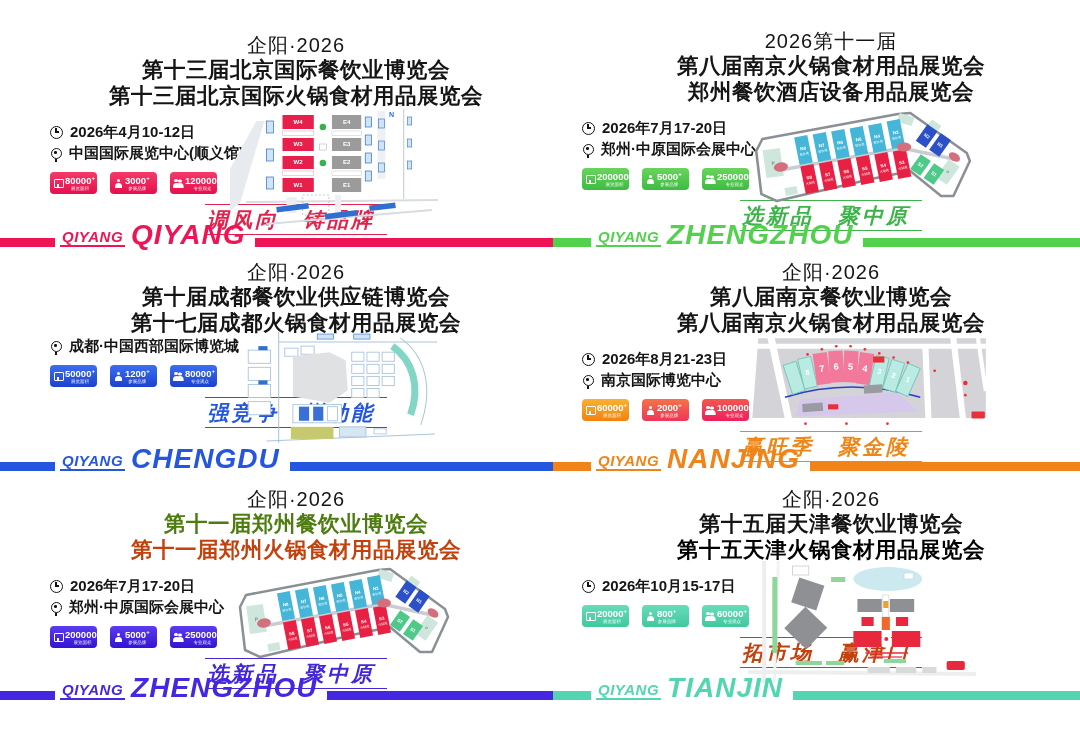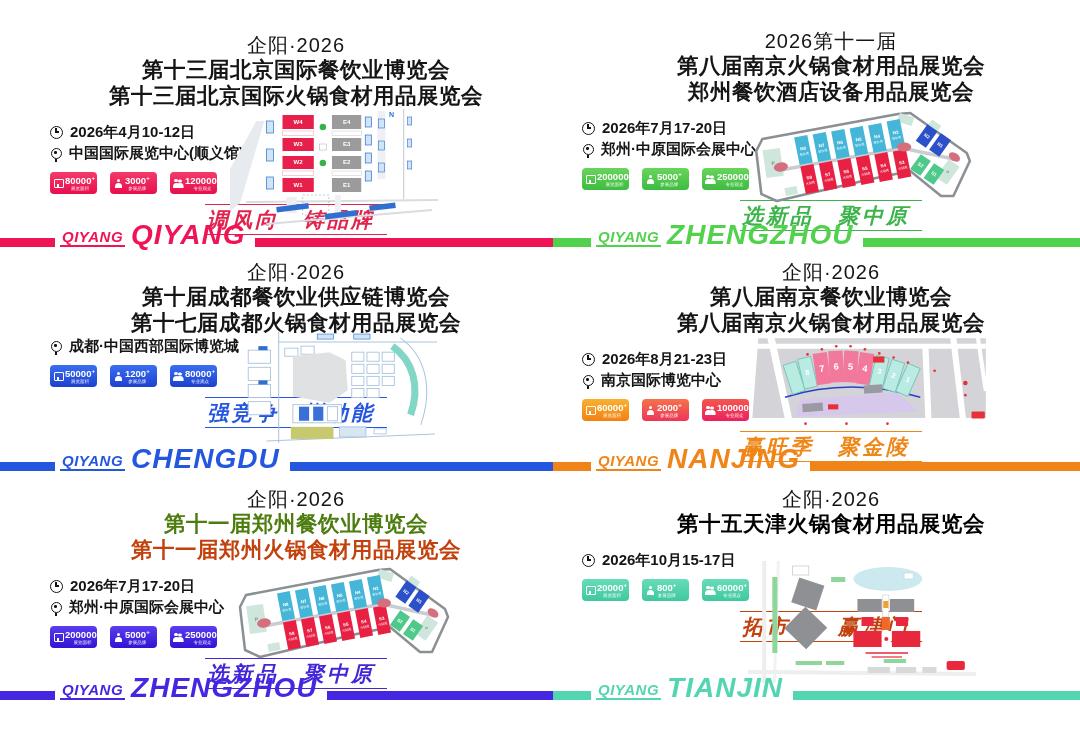--- a/index.html
+++ b/index.html
@@ -517,20 +517,21 @@
         <rect x="175" y="62" width="12" height="18" fill="#4ec98a" transform="rotate(35 181 71)"></rect>
         <text x="181" y="71" fill="#fff" font-size="4.5" font-weight="700" text-anchor="middle" dominant-baseline="central" transform="rotate(35 181 71)">S1</text>
         <ellipse cx="32" cy="64" rx="7" ry="4.5" fill="#d4707e" transform="rotate(-11 32 64)"></ellipse>
         <ellipse cx="152" cy="44" rx="7" ry="4.5" fill="#d4707e"></ellipse>
         <ellipse cx="201" cy="54" rx="6" ry="4" fill="#d4707e" transform="rotate(35 201 54)"></ellipse>
       </svg>
   </section>
 
   <section class="panel" style="left:582px;top:487px;width:498px;">
     <div class="t-top" style="color:#151515">企阳·2026</div>
+    <div class="t-line" style="color:#151515">第十五届天津餐饮业博览会</div>
     <div class="t-line" style="color:#000000">第十五天津火锅食材用品展览会</div>
     <div class="meta first" style="color:#151515">
       <span class="ic-clock"></span>
       <span class="m-date">2026年10月15-17日</span>
     </div>
     <div class="stats">
       <div class="stat" style="background: linear-gradient(rgb(104, 220, 186), rgb(63, 200, 158));">
         <span class="s-ic">
             <span class="ic-booth"></span>
           </span>

